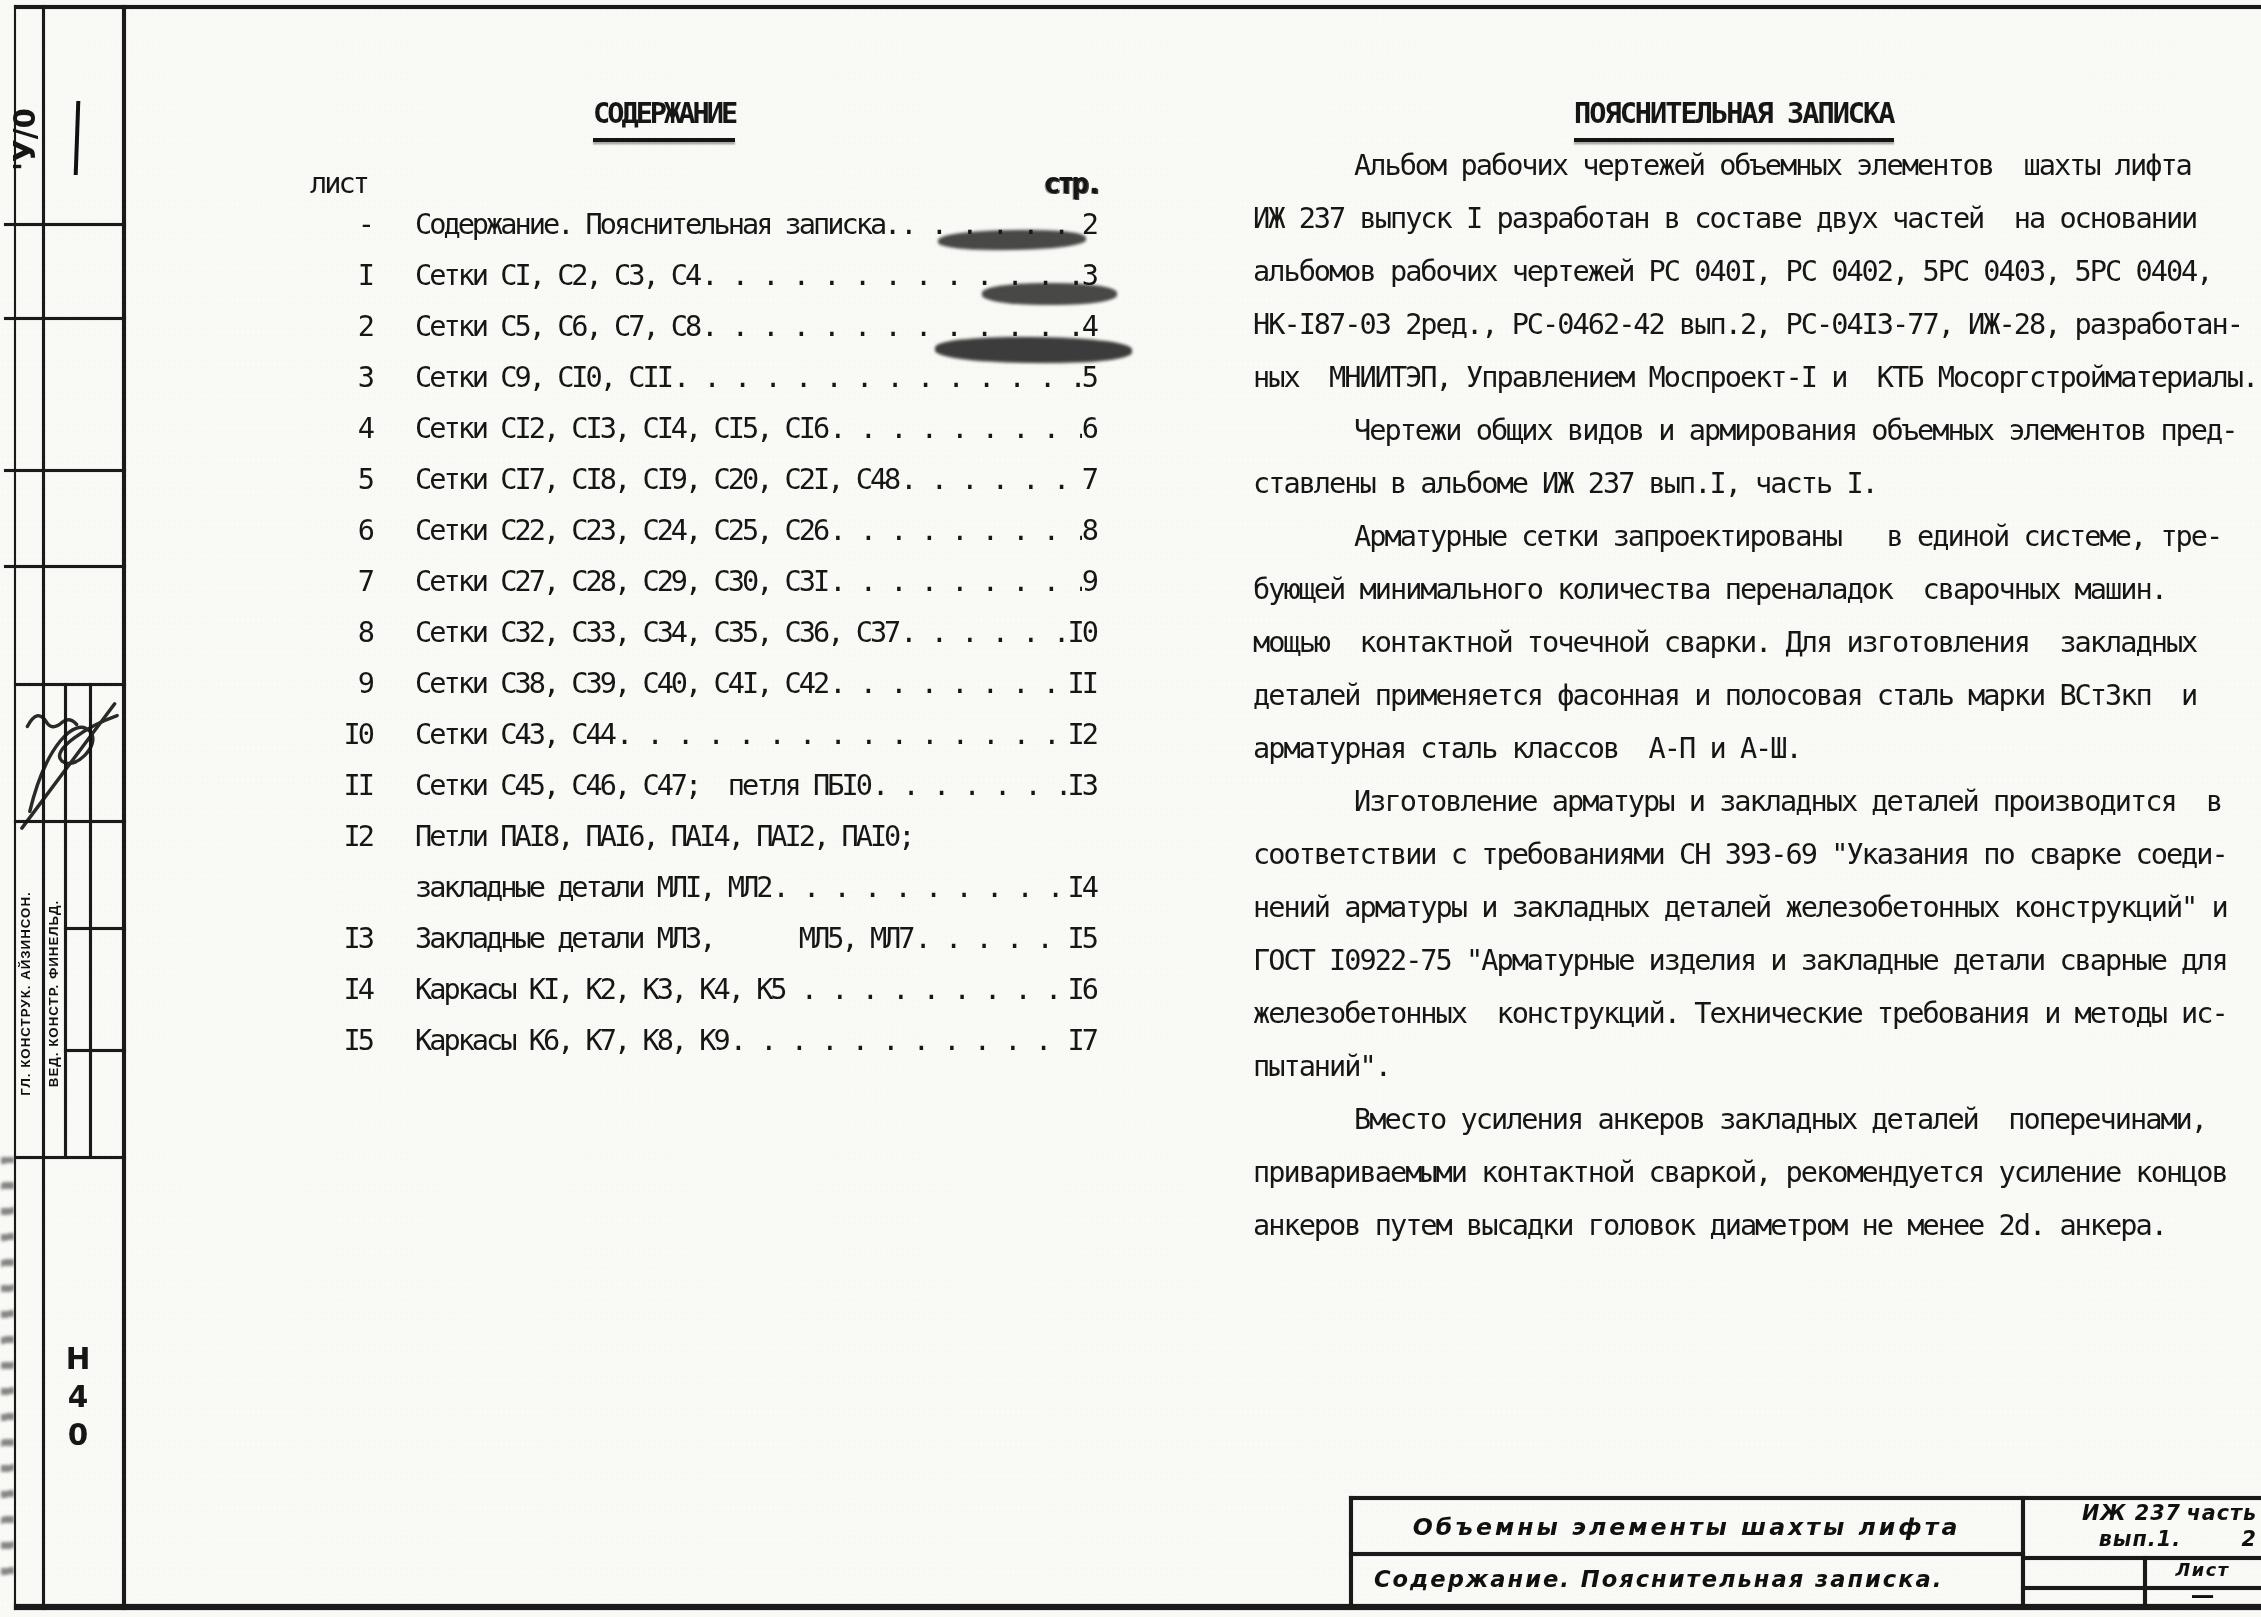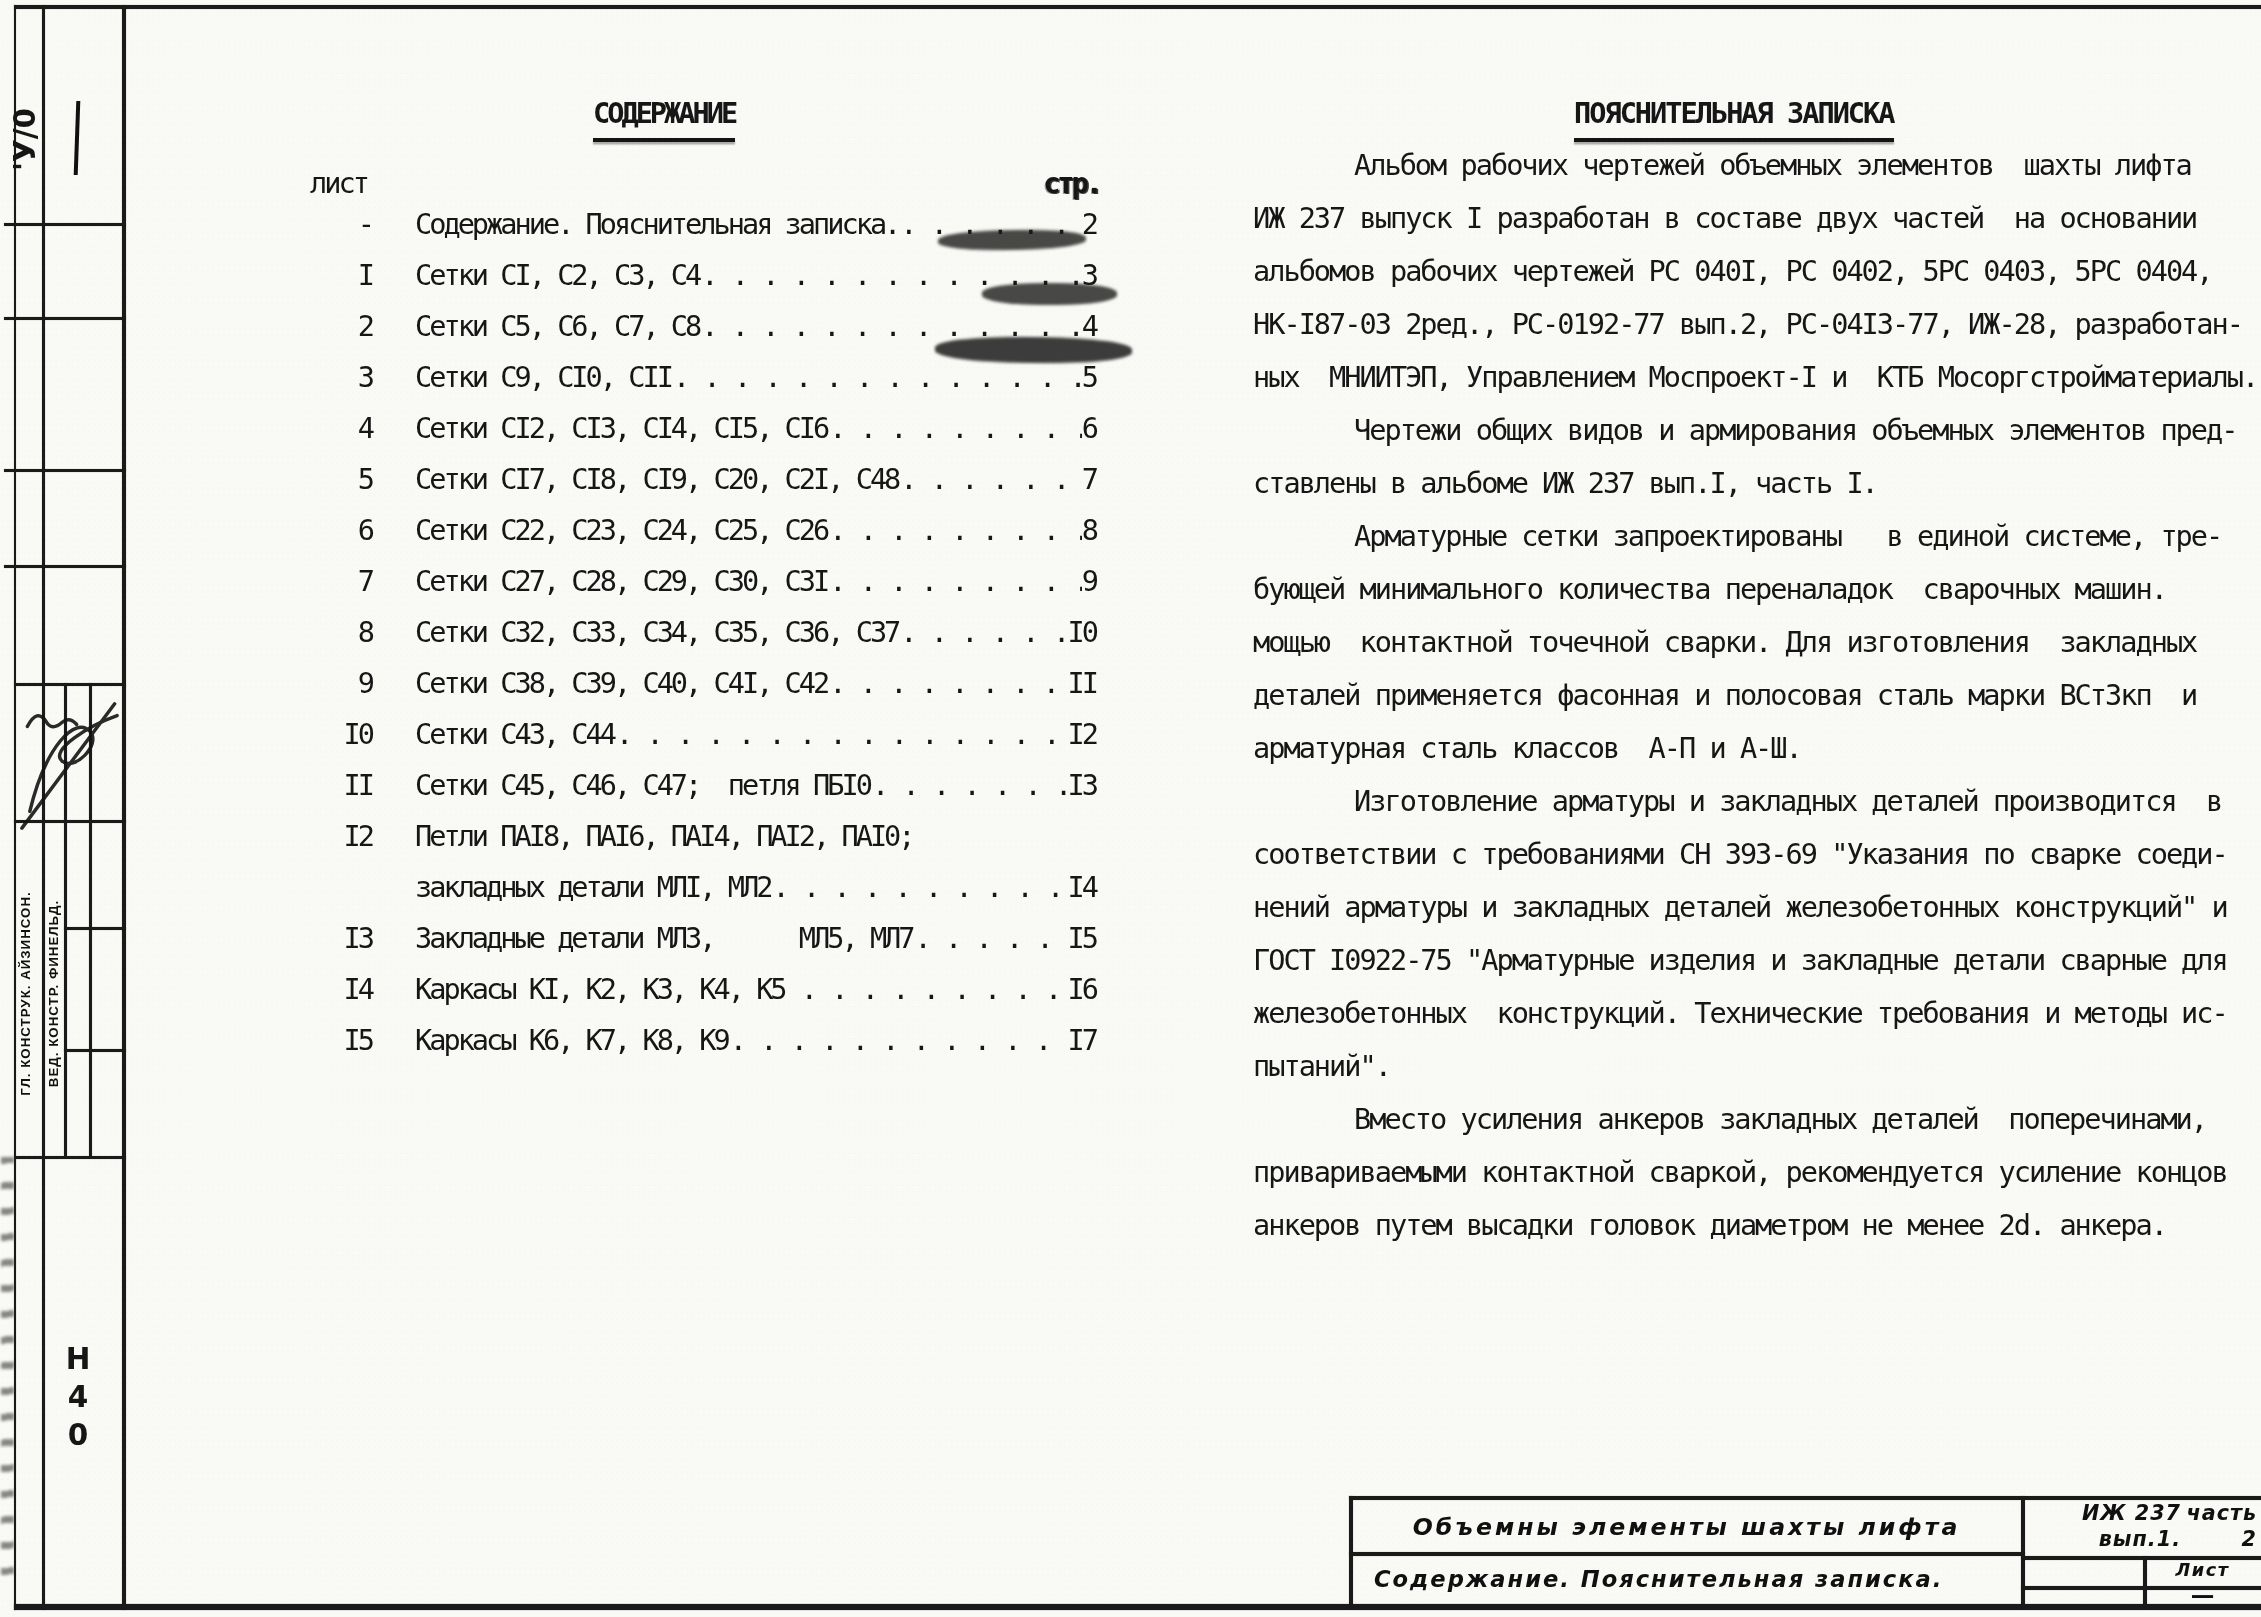--- a/index.html
+++ b/index.html
@@ -172,21 +172,21 @@
         <span class="ttl">Сетки С45, С46, С47;  петля ПБІ0</span>
         <span class="leader">..................................................</span>
         <span class="pg">І3</span>
       </div>
       <div class="toc-row typed">
         <span class="num">І2</span>
         <span class="ttl">Петли ПАІ8, ПАІ6, ПАІ4, ПАІ2, ПАІ0;</span>
       </div>
       <div class="toc-row typed">
         <span class="num"></span>
-        <span class="ttl">закладных детали МЛІ, МЛ2</span>
+        <span class="ttl">закладные детали МЛІ, МЛ2</span>
         <span class="leader">..................................................</span>
         <span class="pg">І4</span>
       </div>
       <div class="toc-row typed">
         <span class="num">І3</span>
         <span class="ttl">Закладные детали МЛ3,      МЛ5, МЛ7</span>
         <span class="leader">..................................................</span>
         <span class="pg">І5</span>
       </div>
       <div class="toc-row typed">
@@ -204,21 +204,21 @@
     </div>
   <div id="blot-r0" class="blot"></div>
   <div id="blot-r1" class="blot"></div>
   <div id="blot-r2" class="blot"></div>
 
   <div id="note-title" class="doc-title typed">ПОЯСНИТЕЛЬНАЯ ЗАПИСКА</div>
   <div id="note-body">
       <div class="note-line typed ind">Альбом рабочих чертежей объемных элементов  шахты лифта</div>
       <div class="note-line typed">ИЖ 237 выпуск І разработан в составе двух частей  на основании</div>
       <div class="note-line typed">альбомов рабочих чертежей РС 040І, РС 0402, 5РС 0403, 5РС 0404,</div>
-      <div class="note-line typed">НК-І87-03 2ред., РС-0192-77 вып.2, РС-04І3-77, ИЖ-28, разработан-</div>
+      <div class="note-line typed">НК-І87-03 2ред., РС-0462-42 вып.2, РС-04І3-77, ИЖ-28, разработан-</div>
       <div class="note-line typed">ных  МНИИТЭП, Управлением Моспроект-І и  КТБ Мосоргстройматериалы.</div>
       <div class="note-line typed ind">Чертежи общих видов и армирования объемных элементов пред-</div>
       <div class="note-line typed">ставлены в альбоме ИЖ 237 вып.І, часть І.</div>
       <div class="note-line typed ind">Арматурные сетки запроектированы   в единой системе, тре-</div>
       <div class="note-line typed">бующей минимального количества переналадок  сварочных машин.</div>
       <div class="note-line typed">мощью  контактной точечной сварки. Для изготовления  закладных</div>
       <div class="note-line typed">деталей применяется фасонная и полосовая сталь марки ВСт3кп  и</div>
       <div class="note-line typed">арматурная сталь классов  А-П и А-Ш.</div>
       <div class="note-line typed ind">Изготовление арматуры и закладных деталей производится  в</div>
       <div class="note-line typed">соответствии с требованиями СН 393-69 "Указания по сварке соеди-</div>

